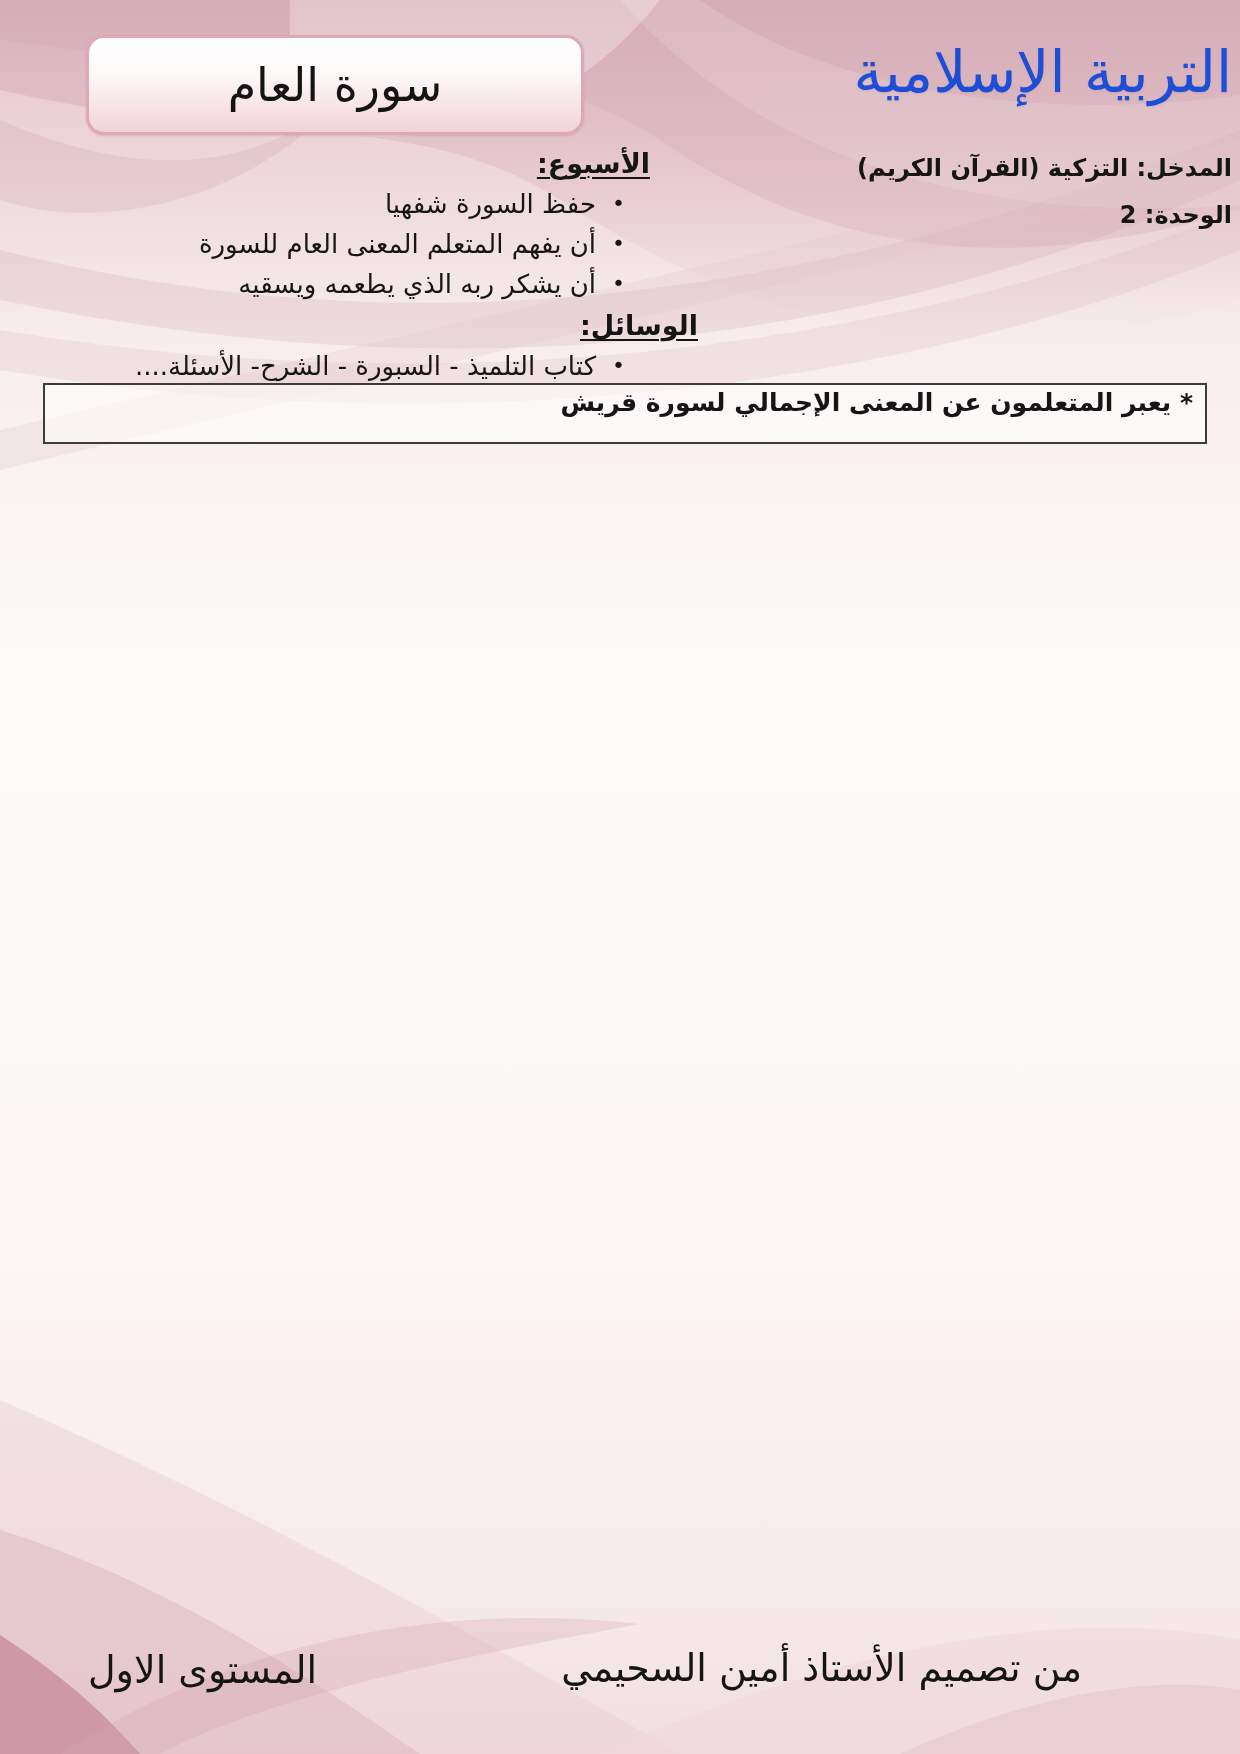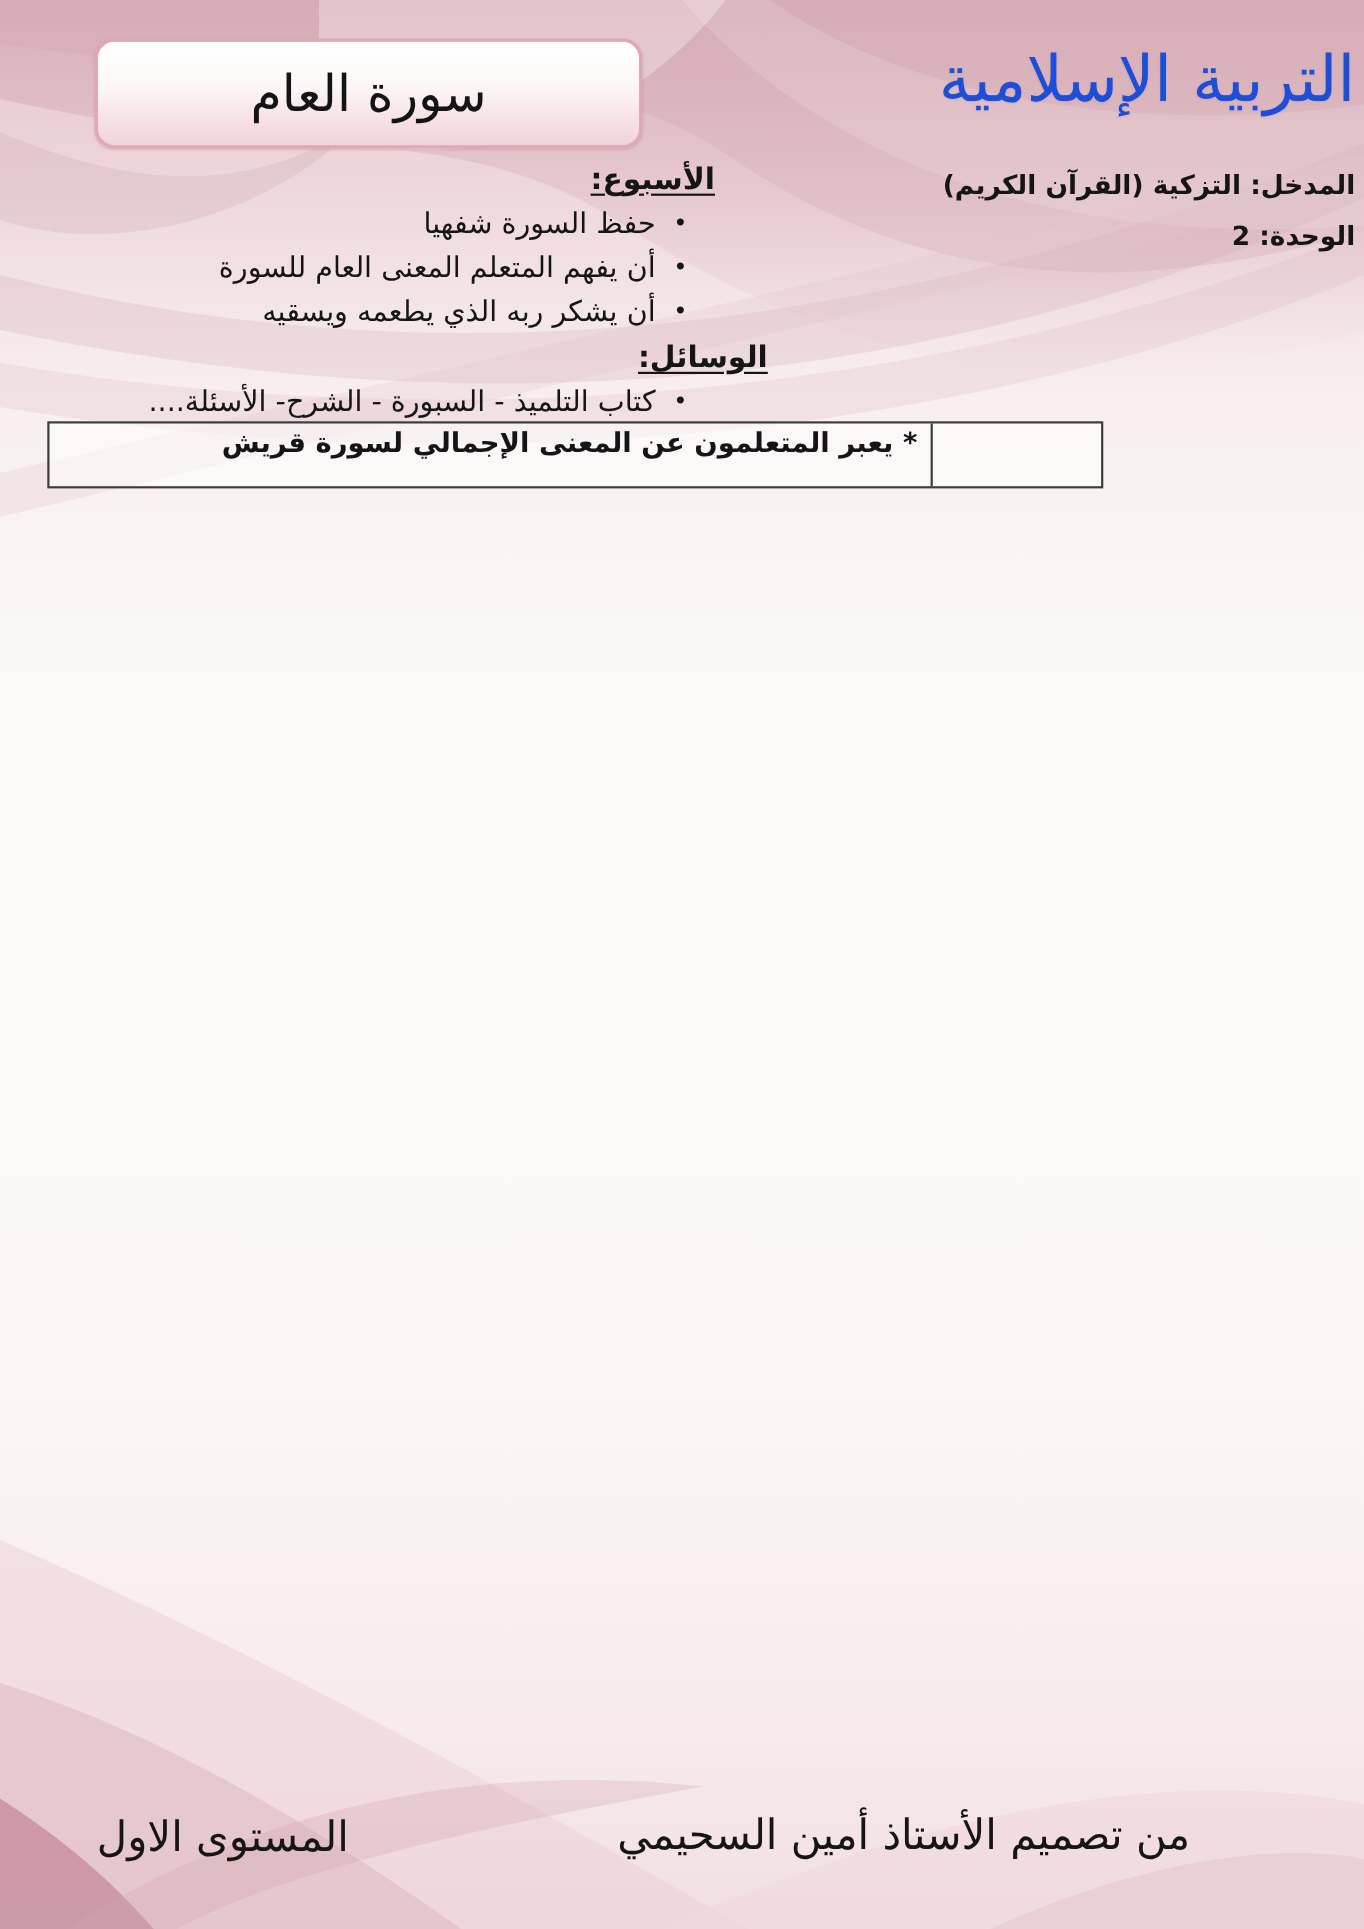--- a/index.html
+++ b/index.html
@@ -50,23 +50,23 @@
     white-space:nowrap;
   }
   .objectives-heading{padding-left:0;padding-right:0;margin-right:48px;}
   .materials-heading{margin-right:0;margin-top:4px;}
   ul.plain{list-style:none;margin:2px 0 0 0;padding:0 73px 0 0;}
   ul.plain li{display:flex;align-items:flex-start;gap:16px;white-space:nowrap;}
   ul.plain .bullet{font-size:22px;line-height:40px;}
 
   
   .eval-table{
-    position:absolute;left:43px;top:383px;width:960px;height:61px;
+    position:absolute;left:43px;top:383px;width:1164px;height:61px;
     border:2px solid #3c3c3c;
-    display:flex;direction:rtl;
+    display:flex;flex-direction:column;direction:rtl;
     background:rgba(255,255,255,.55);
     box-sizing:border-box;
   }
   .eval-cell-small{width:155px;border-left:2px solid #3c3c3c;box-sizing:border-box;}
   .eval-cell-main{flex:1;padding:3px 12px 0 0;text-align:right;font-weight:bold;font-size:25px;line-height:30px;}
 
   
   .footer-credit{position:absolute;top:1646px;right:158px;font-size:38px;white-space:nowrap;}
   .footer-level{position:absolute;top:1648px;left:88px;font-size:38px;white-space:nowrap;}
 </style>

